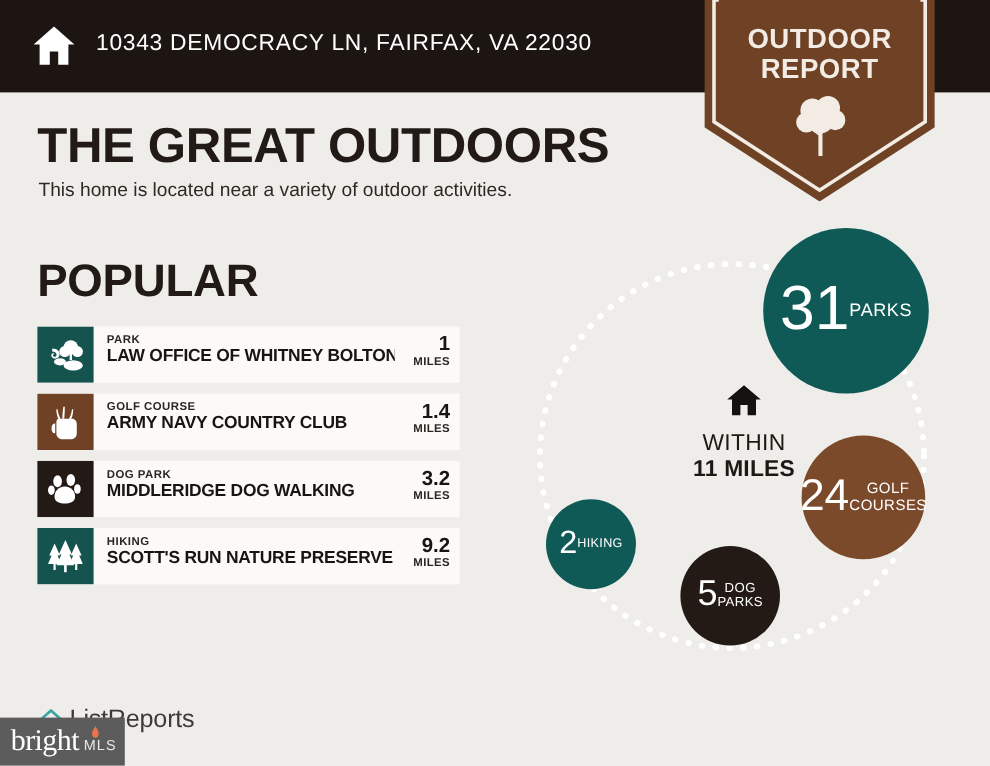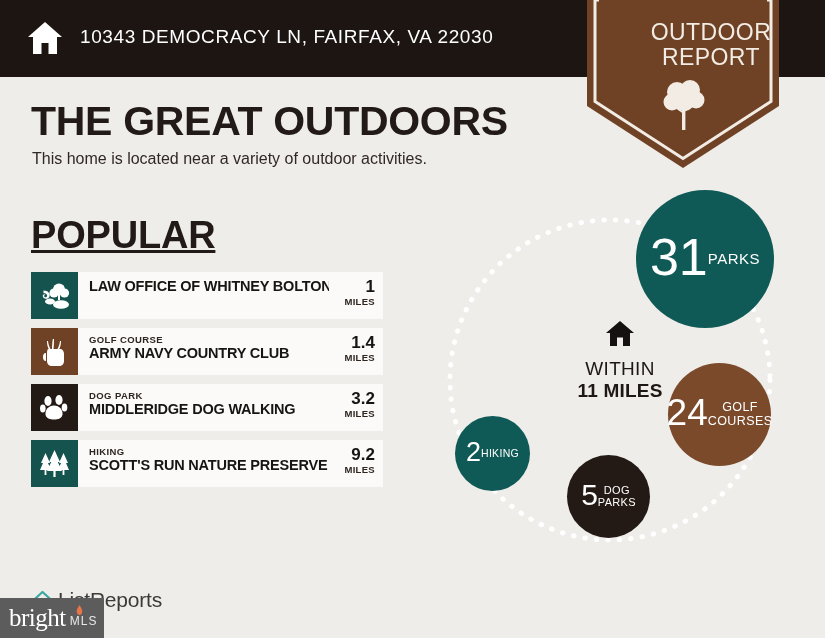--- a/index.html
+++ b/index.html
@@ -47,25 +47,24 @@
     left: 587px; top: 0;
     width: 192px; height: 168px;
   }
   #badge-title {
     position: absolute;
     left: 0; top: 20px;
     width: 192px;
     text-align: center;
     color: #f2ece4;
     font-size: 23px;
-    font-weight: normal;
+    font-weight: bold;
     line-height: 25px;
     letter-spacing: 0.4px;
     pointer-events: none;
-    padding-left: 28px;
   }
   #badge-tree {
     position: absolute;
     left: 76px; top: 78px;
     width: 42px; height: 52px;
   }
 
   
   #page-title {
     position: absolute;
@@ -83,21 +82,20 @@
     color: #302824;
     white-space: nowrap;
   }
   #popular-heading {
     position: absolute;
     left: 31px; top: 214px;
     font-size: 38px;
     font-weight: bold;
     color: #211a16;
     letter-spacing: -0.2px;
-    text-decoration: underline;
   }
 
   
   #popular-list {
     position: absolute;
     left: 31px; top: 272px;
     width: 352px;
   }
   .list-item {
     position: relative;
@@ -333,20 +331,21 @@
             <circle cx="24.5" cy="11" r="4.6"></circle>
             <circle cx="14" cy="11" r="4.6"></circle>
             <rect x="18" y="9" width="2" height="9"></rect>
             <path d="M3.5 8.5 C8 8.5 10.5 11.5 9.5 14.5 C8.5 17.5 4 17.5 3 15 C2 12.5 4 12 5.5 12.5 C3 13.5 4.5 16 6.5 15 C8 14 7 11 3.5 11 Z"></path>
             <ellipse cx="21" cy="22.5" rx="8" ry="4.3"></ellipse>
             <ellipse cx="10" cy="19.5" rx="5" ry="3"></ellipse>
           </g>
         </svg>
       </div>
       <div class="item-text">
+        <div class="item-cat">PARK</div>
         <div class="item-name">LAW OFFICE OF WHITNEY BOLTON</div>
       </div>
       <div class="item-dist">
         <div class="item-dist-val">1</div>
         <div class="item-dist-unit">MILES</div>
       </div>
     </div>
 
     <div class="list-item">
       <div class="item-icon-box" style="background:#6f4226;">

